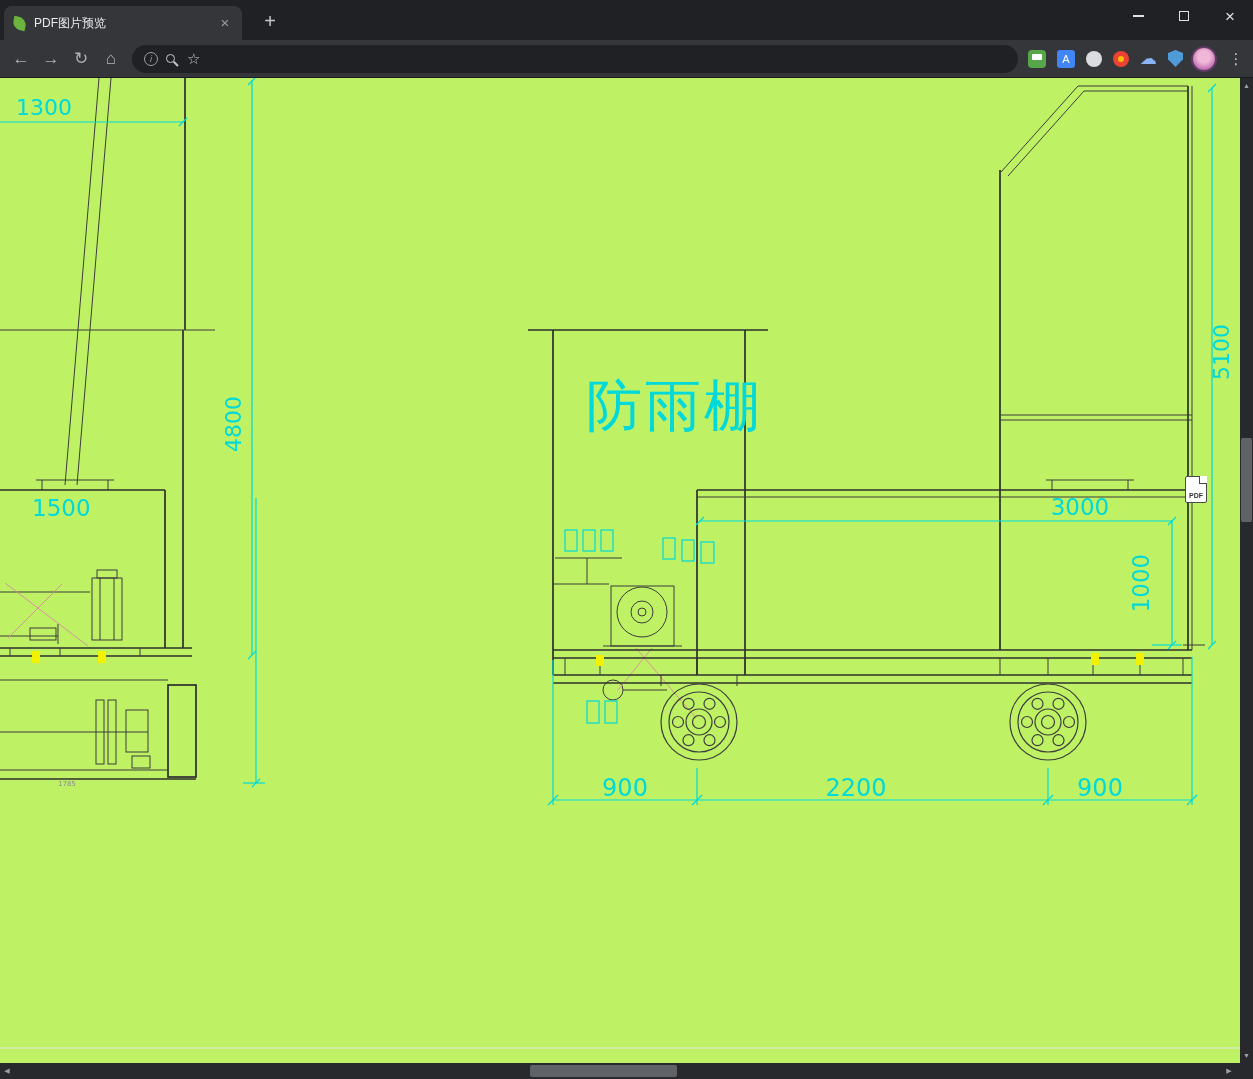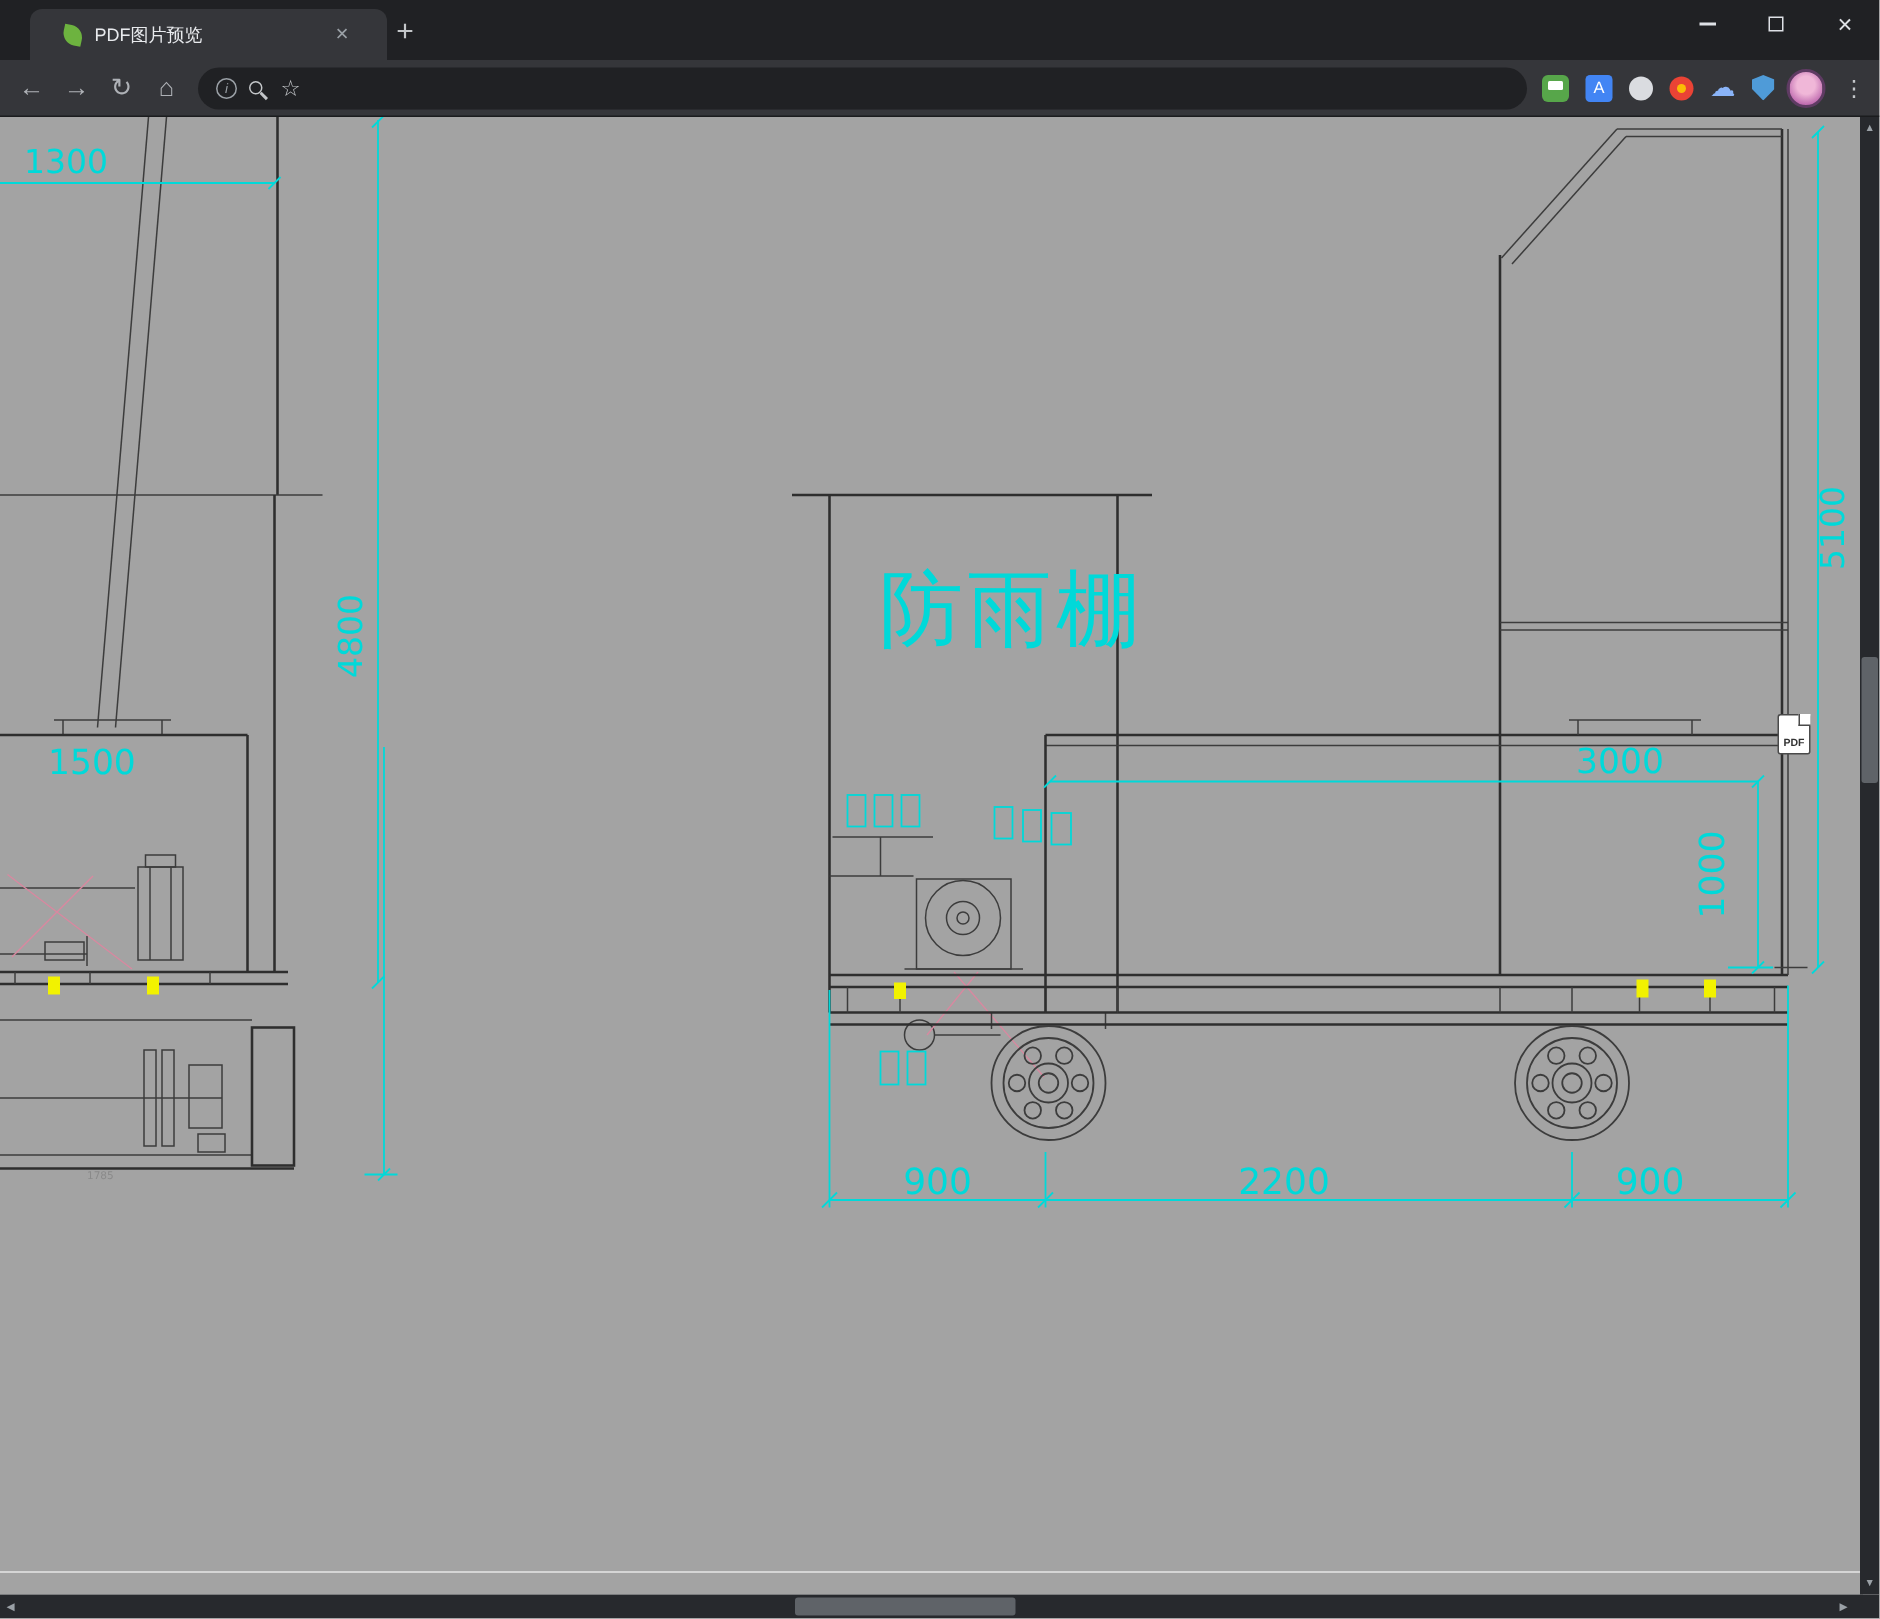--- a/index.html
+++ b/index.html
@@ -1,22 +1,22 @@
 <!DOCTYPE html>
 <html><head>
 <meta charset="utf-8">
 <style>
   *{margin:0;padding:0;box-sizing:border-box}
   html,body{width:1253px;height:1079px;overflow:hidden}
   body{font-family:"Liberation Sans","DejaVu Sans",sans-serif;background:#ffffff;position:relative}
 
   
   .tabstrip{position:absolute;top:0;left:0;width:1253px;height:40px;background:#202124}
-  .tab{position:absolute;left:20px;bottom:0;width:238px;height:34px;background:#35363a;
-       border-radius:8px 8px 0 0;display:flex;align-items:center;padding:0 22px;gap:8px;cursor:default}
+  .tab{position:absolute;left:4px;bottom:0;width:238px;height:34px;background:#35363a;
+       border-radius:8px 8px 0 0;display:flex;align-items:center;padding:0 9px;gap:8px;cursor:default}
   .favicon-leaf{width:13px;height:13px;background:#6db33f;border-radius:0 65% 0 65%;
        transform:rotate(12deg);flex:none}
   .tab-title{color:#e8eaed;font-size:12px;flex:1;white-space:nowrap;overflow:hidden}
   .tab-close{color:#9aa0a6;font-size:15px;line-height:15px;width:16px;height:16px;text-align:center;border-radius:50%}
   .newtab{position:absolute;left:256px;bottom:5px;width:28px;height:28px;color:#c3c6c9;font-size:20px;
        display:flex;align-items:center;justify-content:center;border-radius:50%}
   .wincontrols{position:absolute;right:0;top:0;height:32px;display:flex}
   .winbtn{width:46px;height:32px;display:flex;align-items:center;justify-content:center;color:#dee1e6}
   .min-bar{width:11px;height:2px;background:#dee1e6}
   .max-box{width:10px;height:10px;border:1.2px solid #dee1e6}
@@ -46,21 +46,21 @@
   .ext-red{width:16px;height:16px;border-radius:50%;background:#ea4335;position:relative}
   .ext-red::after{content:"";position:absolute;left:5px;top:5px;width:6px;height:6px;border-radius:50%;background:#fbbc05}
   .ext-cloud{color:#8ab4f8;font-size:17px;line-height:17px}
   .ext-shield{width:15px;height:17px;background:#4f9bd8;
        clip-path:polygon(50% 0,100% 18%,100% 55%,50% 100%,0 55%,0 18%)}
   .avatar{width:26px;height:26px;border-radius:50%;background:radial-gradient(circle at 50% 40%,#f0b7d8 0 35%,#c06cb0 75%);
        margin-right:8px;flex:none;border:2px solid #5f3b63}
   .menu-dots{color:#c3c6c9;font-size:15px;width:22px;text-align:center;flex:none}
 
   
-  .content{position:absolute;top:78px;left:0;width:1242px;height:985px;background:#a3a3a3;overflow:hidden}
+  .content{position:absolute;top:78px;left:0;width:1242px;height:985px;background:#bef264;overflow:hidden}
   svg text{font-family:"DejaVu Sans","Liberation Sans",sans-serif}
   .ln{stroke:#3c3c3c;stroke-width:1;fill:none}
   .lh{stroke:#2e2e2e;stroke-width:1.7;fill:none}
   .lw{stroke:#3c3c3c;stroke-width:1.2;fill:none}
   .cy{stroke:#00d9d9;stroke-width:1.2;fill:none}
   .cyt{fill:#00d9d9}
   .rd{stroke:#d988a0;stroke-width:.9;fill:none}
   .yl{fill:#f2f200}
   .smt{fill:#8a8a8a}
 

